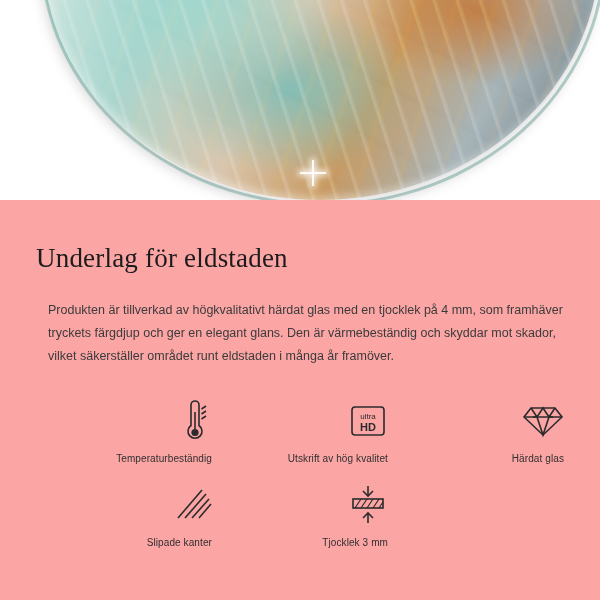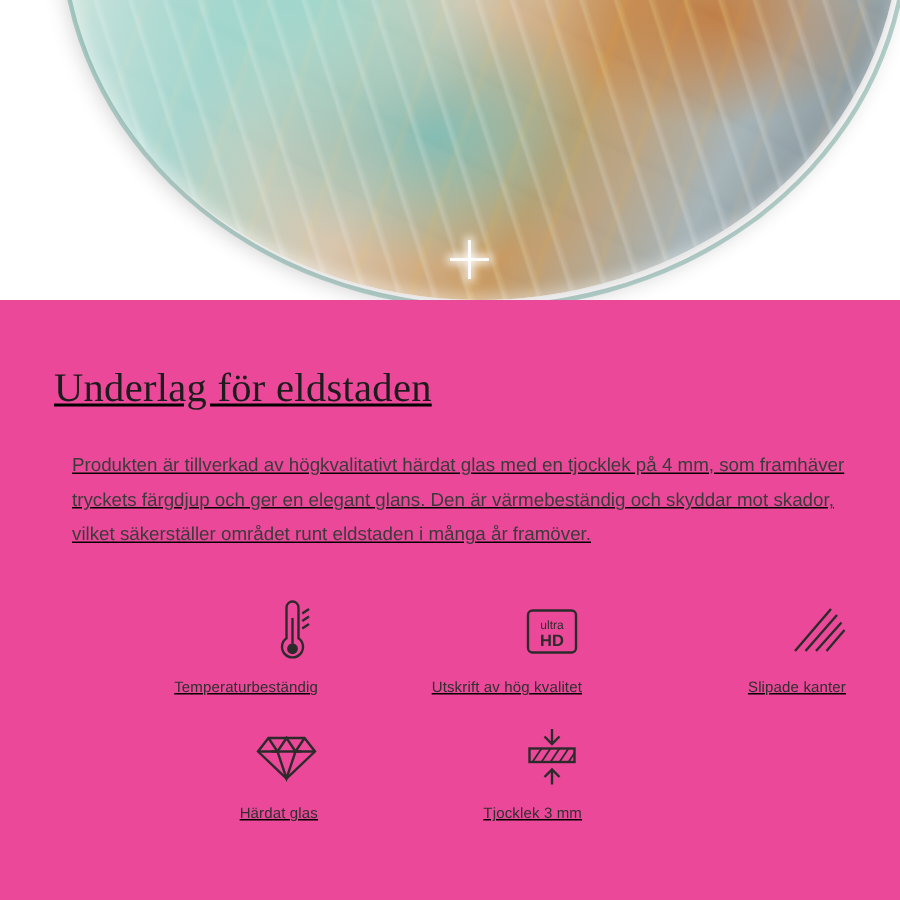--- a/index.html
+++ b/index.html
@@ -10,22 +10,21 @@
     width: 600px;
     height: 600px;
     background: #ffffff;
     font-family: "Liberation Sans", sans-serif;
     overflow: hidden;
   }
   .page {
     position: relative;
     width: 600px;
     height: 600px;
-    background: #ec4899;
-    text-decoration: underline;
+    background: #fca5a5;
   }
 
   
   .hero {
     position: relative;
     width: 600px;
     height: 200px;
     overflow: hidden;
     background: #ffffff;
   }
@@ -186,46 +185,46 @@
             <text x="20" y="18" text-anchor="middle" font-family="Liberation Sans, sans-serif" font-size="8" fill="#2b2b2b">ultra</text>
             <text x="20" y="29.5" text-anchor="middle" font-family="Liberation Sans, sans-serif" font-size="11" font-weight="bold" fill="#2b2b2b">HD</text>
           </svg>
         </div>
         <div class="caption">Utskrift av hög kvalitet</div>
       </div>
 
 
       <div class="feature">
         <div class="glyph">
-          <svg width="40" height="38" viewBox="0 0 40 38" fill="none" stroke="#2b2b2b" stroke-width="1.6">
-            <path d="M6 32L30 4"></path>
-            <path d="M13 32L34 8"></path>
-            <path d="M20 32L37 13"></path>
-            <path d="M27 32L39 18"></path>
-          </svg>
-        </div>
-        <div class="caption">Slipade kanter</div>
-      </div>
-
-      <div class="feature">
-        <div class="glyph">
           <svg width="42" height="38" viewBox="0 0 42 38" fill="none" stroke="#2b2b2b" stroke-width="1.6">
             <path d="M9 6h24l7 9-19 18L2 15z"></path>
             <path d="M2 15h38"></path>
             <path d="M9 6l6 9-4 0"></path>
             <path d="M33 6l-6 9 4 0"></path>
             <path d="M15 15l6 18 6-18"></path>
             <path d="M15 15l6-9 6 9"></path>
           </svg>
         </div>
         <div class="caption">Härdat glas</div>
       </div>
 
       <div class="feature">
         <div class="glyph">
+          <svg width="40" height="38" viewBox="0 0 40 38" fill="none" stroke="#2b2b2b" stroke-width="1.6">
+            <path d="M6 32L30 4"></path>
+            <path d="M13 32L34 8"></path>
+            <path d="M20 32L37 13"></path>
+            <path d="M27 32L39 18"></path>
+          </svg>
+        </div>
+        <div class="caption">Slipade kanter</div>
+      </div>
+
+      <div class="feature">
+        <div class="glyph">
           <svg width="40" height="42" viewBox="0 0 40 42" fill="none" stroke="#2b2b2b" stroke-width="1.6">
             <line x1="20" y1="2" x2="20" y2="11"></line>
             <polyline points="15,7 20,12 25,7"></polyline>
             <rect x="5" y="15" width="30" height="9" fill="none"></rect>
             <path d="M7 24l6-9M13 24l6-9M19 24l6-9M25 24l6-9M31 24l4-6" stroke-width="1.2"></path>
             <line x1="20" y1="39" x2="20" y2="30"></line>
             <polyline points="15,34 20,29 25,34"></polyline>
           </svg>
         </div>
         <div class="caption">Tjocklek 3 mm</div>

